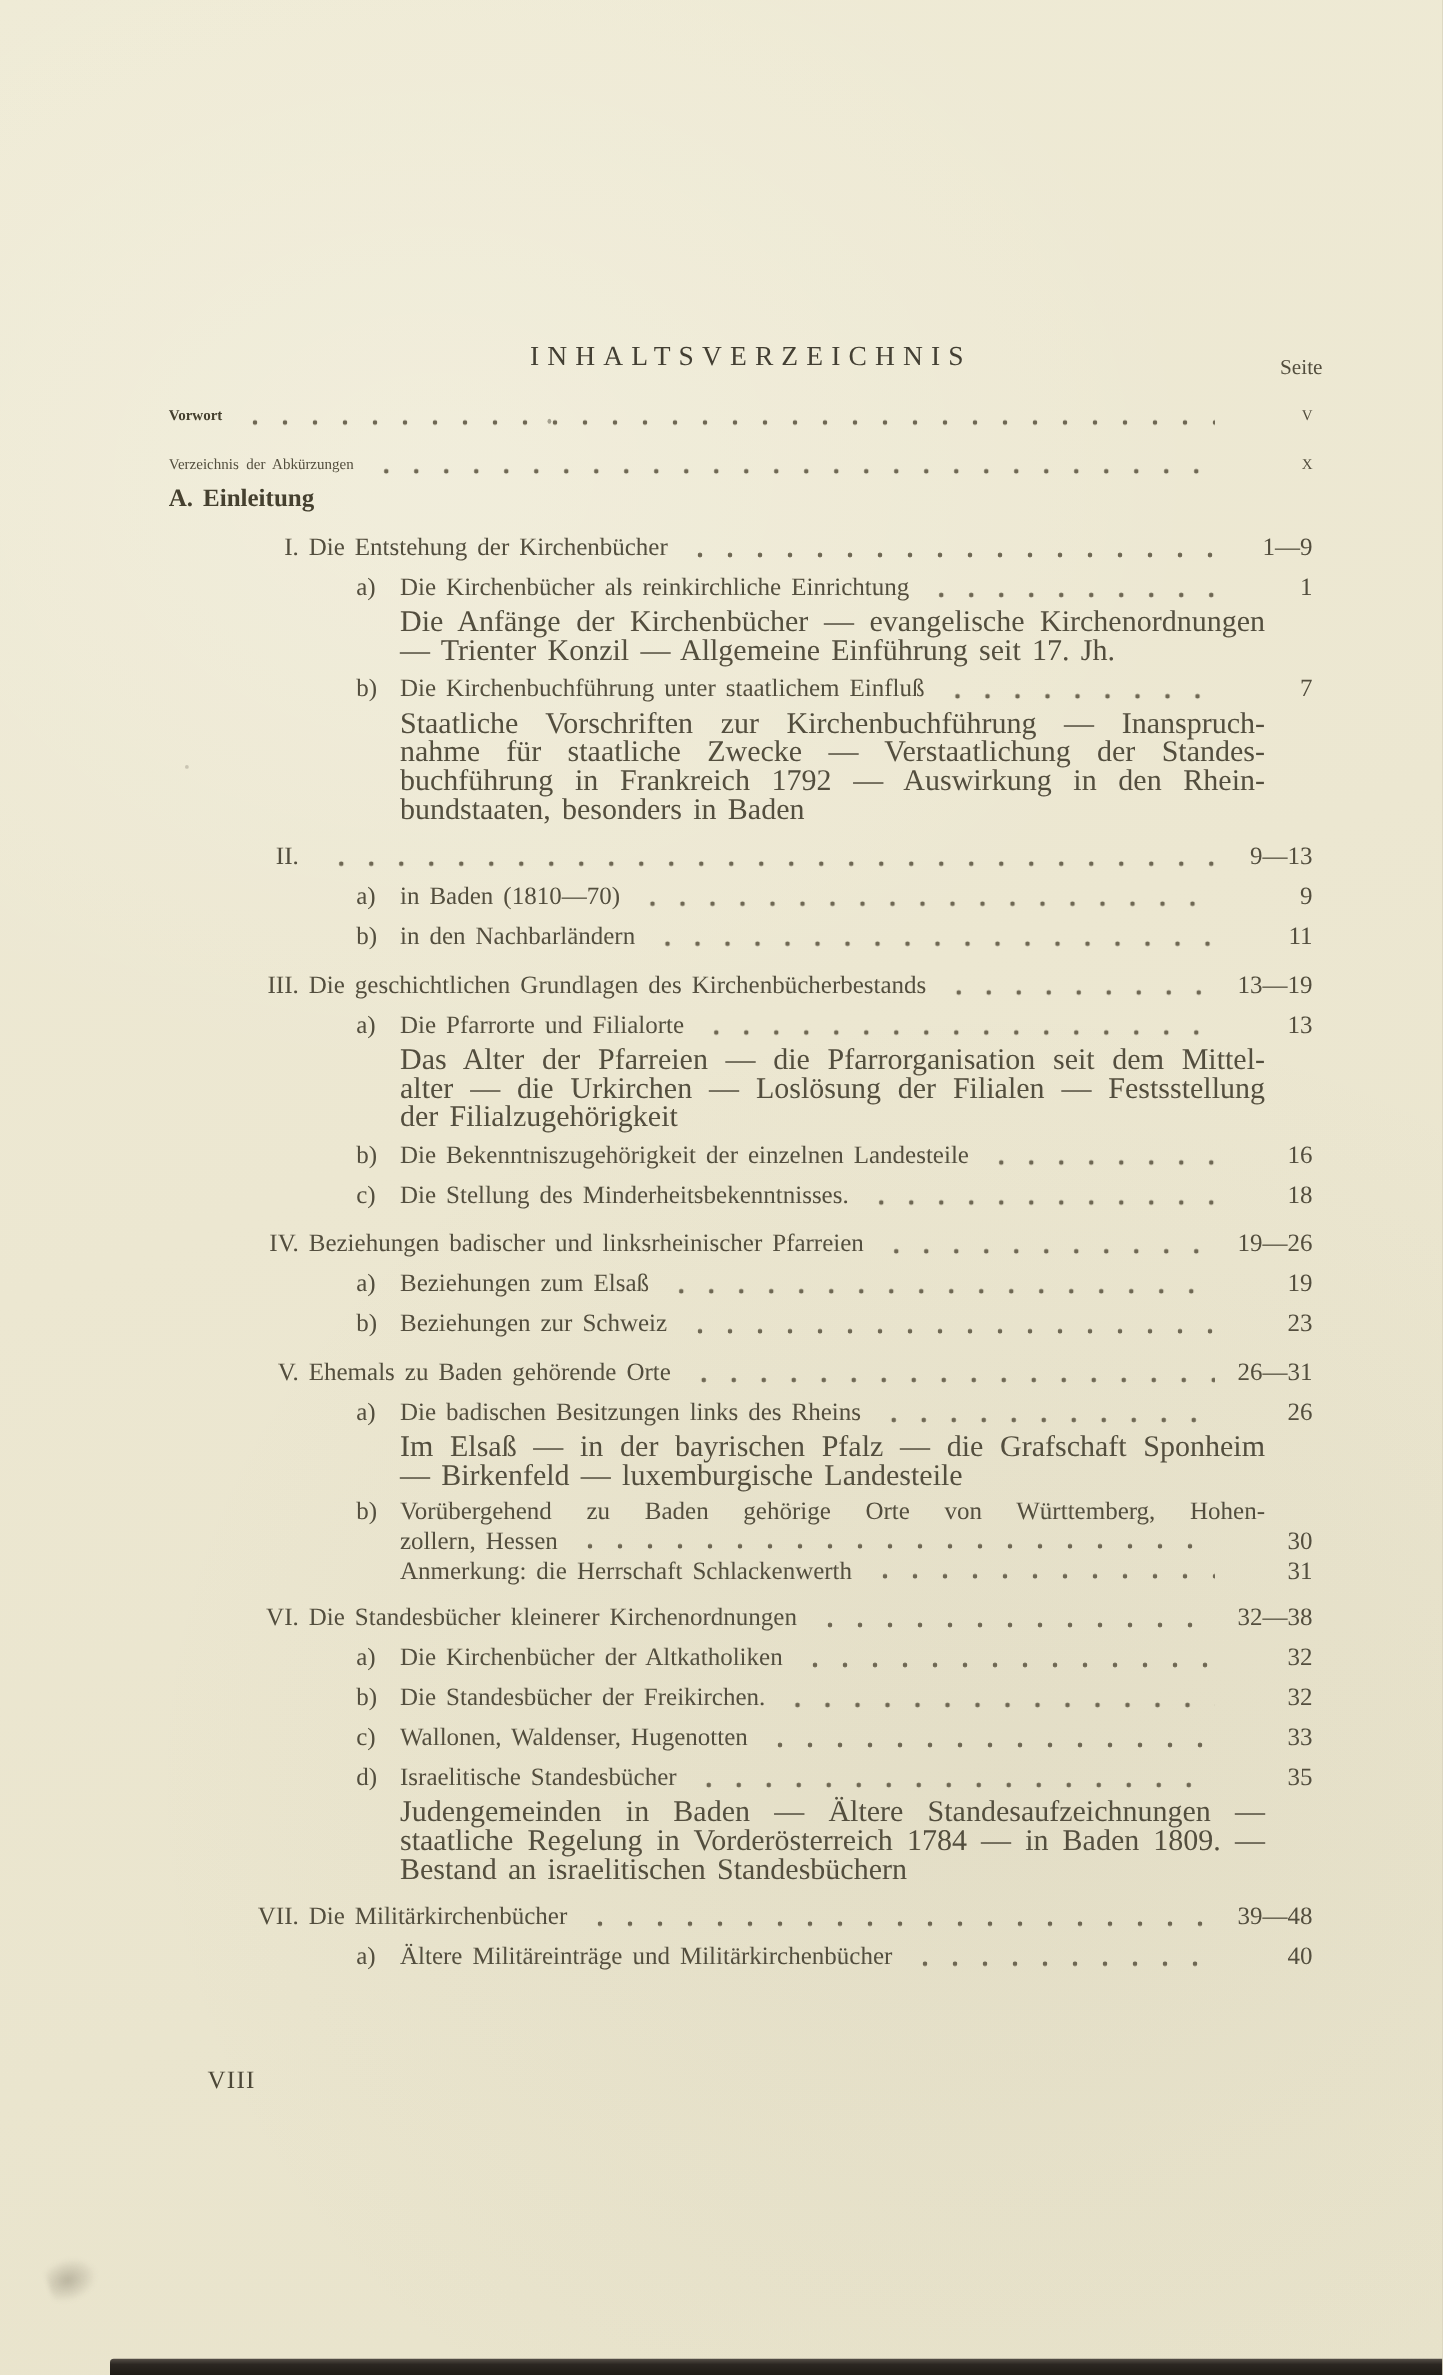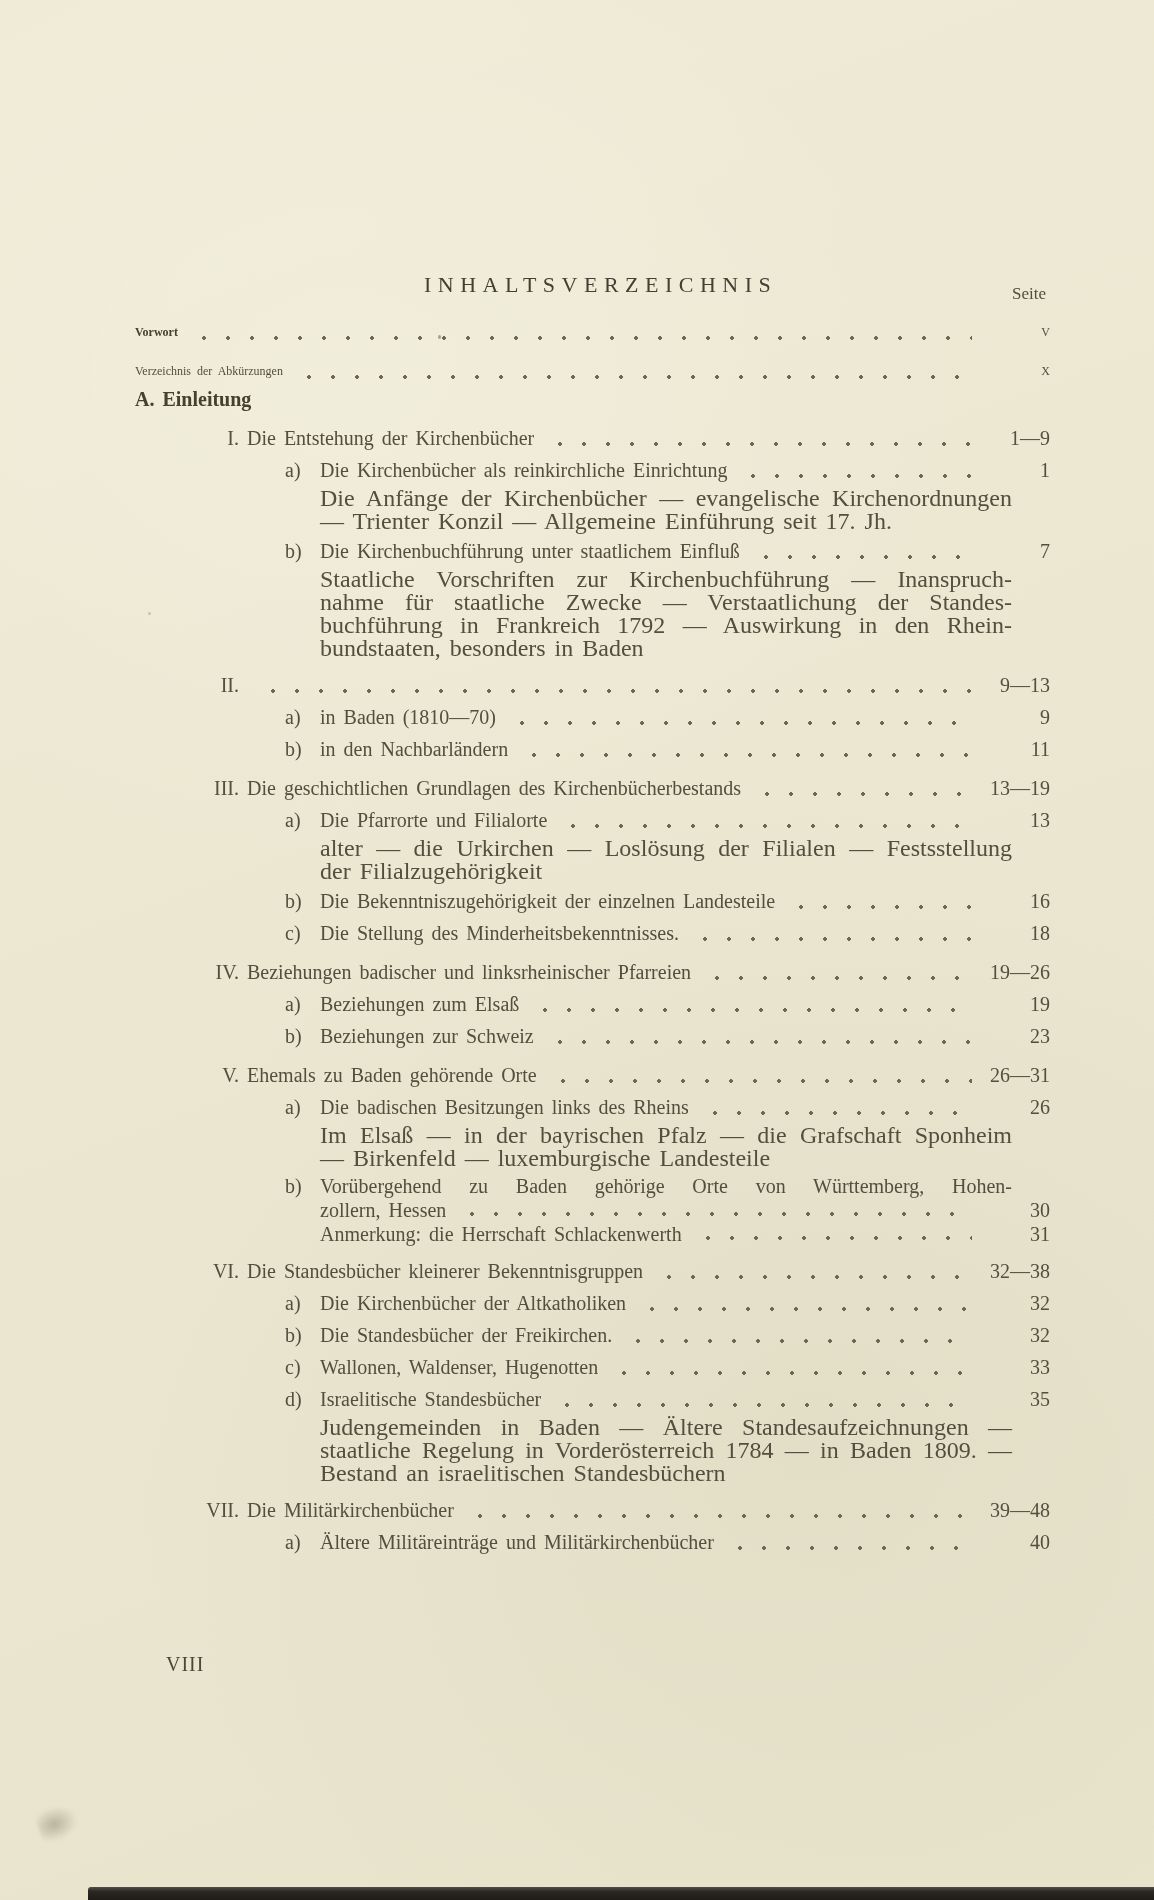--- a/index.html
+++ b/index.html
@@ -17,21 +17,21 @@
       radial-gradient(ellipse 1000px 900px at 70% 75%, rgba(120,110,80,0.06), rgba(120,110,80,0) 70%),
       linear-gradient(160deg, #efebd6 0%, #ece7d1 45%, #e8e3cb 100%);
     color: #4f4a3a;
   }
   .page-title {
     position: absolute; top: 272px; left: 424px;
     font-size: 22px; letter-spacing: 6.5px;
     color: #433f33; white-space: nowrap;
   }
   .seite {
-    position: absolute; top: 284px; right: 108px;
+    position: absolute; top: 284px; right: 96px;
     font-size: 17px; color: #524d3d;
   }
   .toc {
     position: absolute; top: 318px; left: 135px;
     width: 915px;
     font-size: 20px; color: #534e3e;
     word-spacing: 3px;
   }
   .row { display: flex; align-items: baseline; line-height: 28px; }
   .row-front { font-size: 12px; }
@@ -146,20 +146,21 @@
         <div class="leader"></div>
         <div class="pagenum">13—19</div>
       </div>
       <div class="row row-sub">
         <div class="sublabel">a)</div>
         <div class="txt">Die Pfarrorte und Filialorte</div>
         <div class="leader"></div>
         <div class="pagenum">13</div>
       </div>
       <div class="desc">
+        <div class="desc-line just">Das Alter der Pfarreien — die Pfarrorganisation seit dem Mittel-</div>
         <div class="desc-line just">alter — die Urkirchen — Loslösung der Filialen — Festsstellung</div>
         <div class="desc-line">der Filialzugehörigkeit</div>
       </div>
       <div class="row row-sub">
         <div class="sublabel">b)</div>
         <div class="txt">Die Bekenntniszugehörigkeit der einzelnen Landesteile</div>
         <div class="leader"></div>
         <div class="pagenum">16</div>
       </div>
       <div class="row row-sub">
@@ -212,21 +213,21 @@
         <div class="leader"></div>
         <div class="pagenum">30</div>
       </div>
       <div class="row line2wrap" style="padding-left: 185px;">
         <div class="txt">Anmerkung: die Herrschaft Schlackenwerth</div>
         <div class="leader"></div>
         <div class="pagenum">31</div>
       </div>
       <div class="row row-main">
         <div class="num">VI.</div>
-        <div class="txt">Die Standesbücher kleinerer Bekenntnisgruppen</div>
+        <div class="txt">Die Standesbücher kleinerer Kirchenordnungen</div>
         <div class="leader"></div>
         <div class="pagenum">32—38</div>
       </div>
       <div class="row row-sub">
         <div class="sublabel">a)</div>
         <div class="txt">Die Kirchenbücher der Altkatholiken</div>
         <div class="leader"></div>
         <div class="pagenum">32</div>
       </div>
       <div class="row row-sub">

